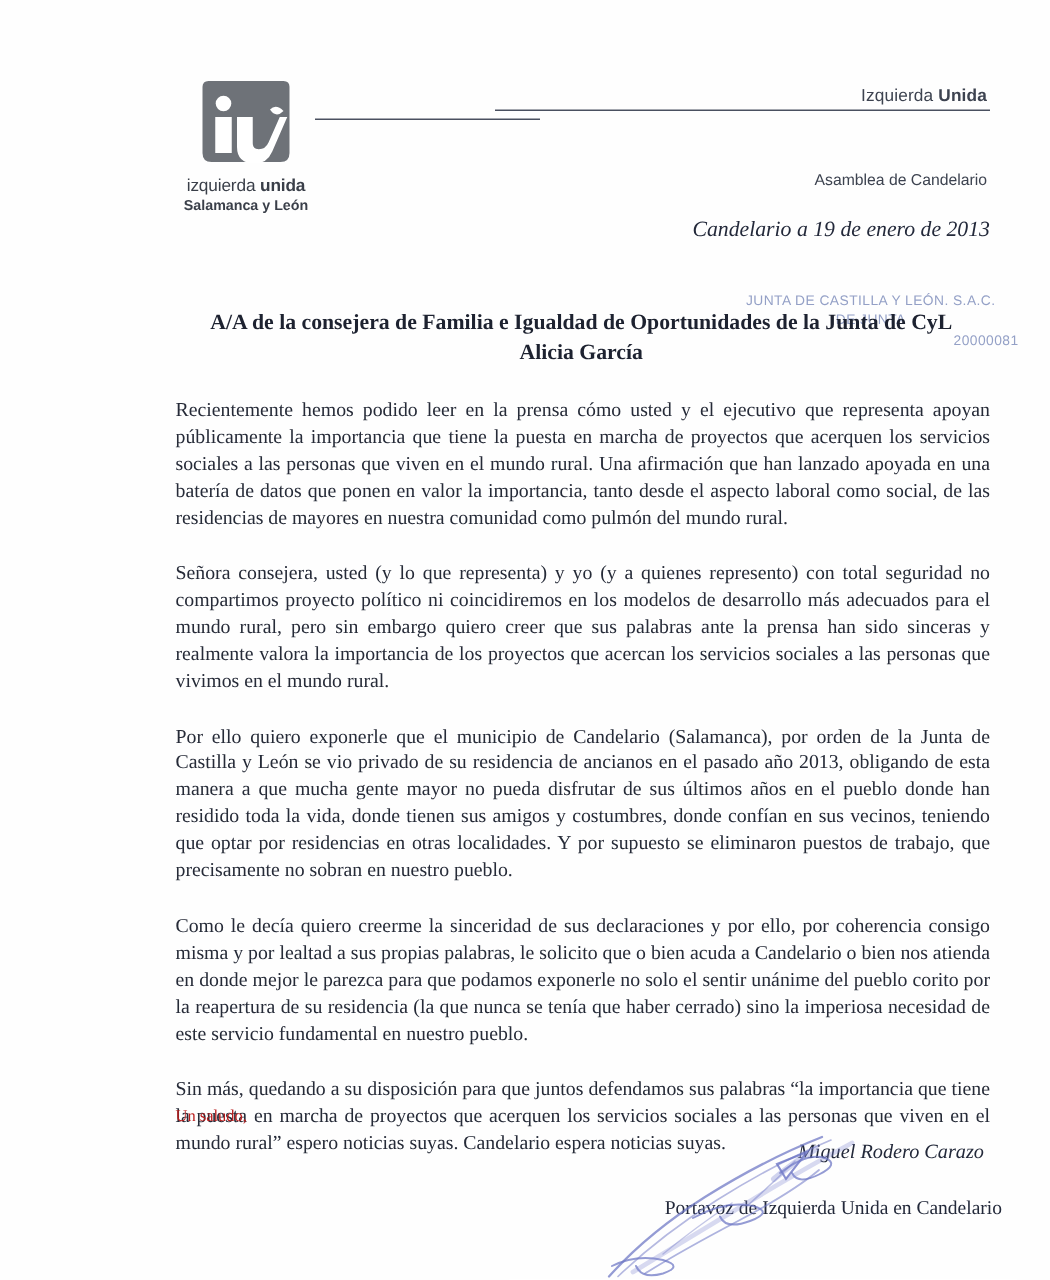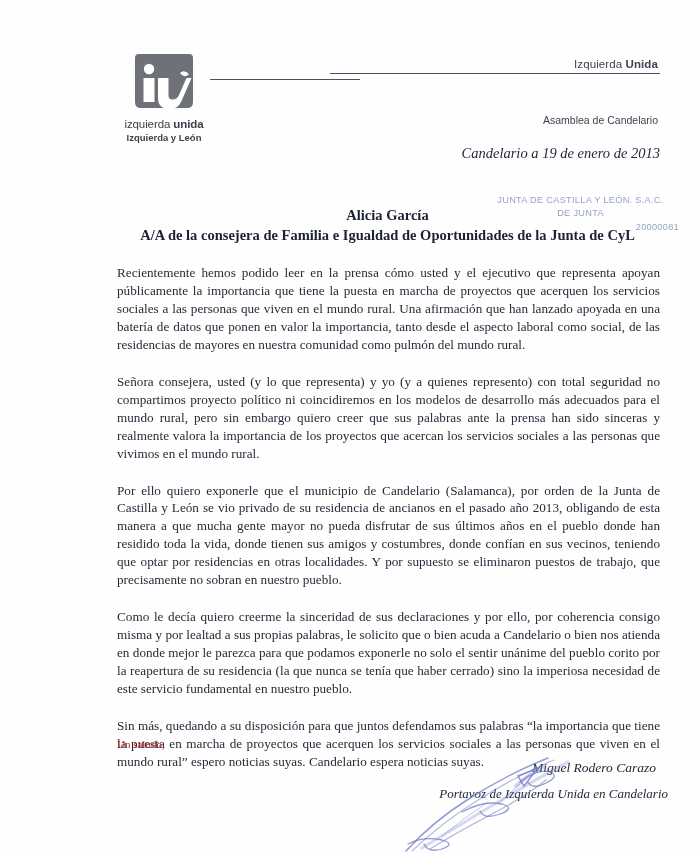--- a/index.html
+++ b/index.html
@@ -181,24 +181,23 @@
     width: 340px;
     text-align: right;
   }
   .sign-name {
     font-style: italic;
     font-size: 13.5px;
     color: #23293a;
     padding-right: 14px;
   }
   .sign-role {
-    font-style: italic;
     font-size: 13px;
     color: #23293a;
-    margin-top: 10px;
+    margin-top: 21px;
     padding-right: 2px;
   }
   .ink {
     position: absolute;
     left: 398px;
     top: 752px;
     width: 300px;
     height: 101px;
     pointer-events: none;
     z-index: 4;
@@ -216,43 +215,43 @@
       <div class="logo-mark">
         <svg width="62" height="62" viewBox="0 0 62 62" aria-hidden="true">
           <path d="M2 6 Q2 2 6 2 L56 2 Q60 2 60 6 L60 50 Q60 56 54 56 L8 56 Q2 56 2 50 Z" fill="#6e7278"></path>
           <circle cx="16" cy="17" r="5.2" fill="#ffffff"></circle>
           <path d="M10.5 26 h11 v24 h-11 z" fill="#ffffff"></path>
           <path d="M25 26 h10.5 v17.5 q0 4 4 4 q4.5 0 6.5 -4.5 l7.5 -17 h5 l-10 23 q-3.5 8 -11.5 8 q-12 0 -12 -11 z" fill="#ffffff"></path>
           <path d="M47 21 q4 -4 9 1 q-5 5 -9 -1 z" fill="#ffffff"></path>
         </svg>
       </div>
       <div class="logo-words"><span>izquierda </span><b>unida</b></div>
-      <div class="logo-sub">Izquierda y León</div>
+      <div class="logo-sub">Salamanca y León</div>
     </div>
 
     <div class="header-rule-left"></div>
 
     <div class="org-block">
       <div class="org-name"><span>Izquierda </span><b>Unida</b></div>
       <div class="org-rule"></div>
       <div class="org-sub">Asamblea de Candelario</div>
     </div>
   </div>
 
   <div class="date-line">Candelario a 19 de enero de 2013</div>
 
   <div class="stamp">
     <div class="stamp-l1">JUNTA DE CASTILLA Y LEÓN. S.A.C.</div>
     <div class="stamp-l2">DE JUNTA</div>
     <div class="stamp-l3">20000081</div>
   </div>
 
   <div class="addressee">
+    <div>A/A de la consejera de Familia e Igualdad de Oportunidades de la Junta de CyL</div>
     <div>Alicia García</div>
-    <div>A/A de la consejera de Familia e Igualdad de Oportunidades de la Junta de CyL</div>
   </div>
 
   <div class="body-copy">
     <p>Recientemente hemos podido leer en la prensa cómo usted y el ejecutivo que representa apoyan públicamente la importancia que tiene la puesta en marcha de proyectos que acerquen los servicios sociales a las personas que viven en el mundo rural. Una afirmación que han lanzado apoyada en una batería de datos que ponen en valor la importancia, tanto desde el aspecto laboral como social, de las residencias de mayores en nuestra comunidad como pulmón del mundo rural.</p>
     <p>Señora consejera, usted (y lo que representa) y yo (y a quienes represento) con total seguridad no compartimos proyecto político ni coincidiremos en los modelos de desarrollo más adecuados para el mundo rural, pero sin embargo quiero creer que sus palabras ante la prensa han sido sinceras y realmente valora la importancia de los proyectos que acercan los servicios sociales a las personas que vivimos en el mundo rural.</p>
     <p>Por ello quiero exponerle que el municipio de Candelario (Salamanca), por orden de la Junta de Castilla y León se vio privado de su residencia de ancianos en el pasado año 2013, obligando de esta manera a que mucha gente mayor no pueda disfrutar de sus últimos años en el pueblo donde han residido toda la vida, donde tienen sus amigos y costumbres, donde confían en sus vecinos, teniendo que optar por residencias en otras localidades.  Y por supuesto se eliminaron puestos de trabajo, que precisamente no sobran en nuestro pueblo.</p>
     <p>Como le decía quiero creerme la sinceridad de sus declaraciones y por ello, por coherencia consigo misma y por lealtad a sus propias palabras, le solicito que o bien acuda a Candelario o bien nos atienda en donde mejor le parezca para que podamos exponerle no solo el sentir unánime del pueblo corito por la reapertura de su residencia (la que nunca se tenía que haber cerrado) sino la imperiosa necesidad de este servicio fundamental en nuestro pueblo.</p>
     <p class="last">Sin más, quedando a su disposición para que juntos defendamos sus palabras “la importancia que tiene la puesta en marcha de proyectos que acerquen los servicios sociales a las personas que viven en el mundo rural” espero noticias suyas. Candelario espera noticias suyas.</p>
   </div>
 

